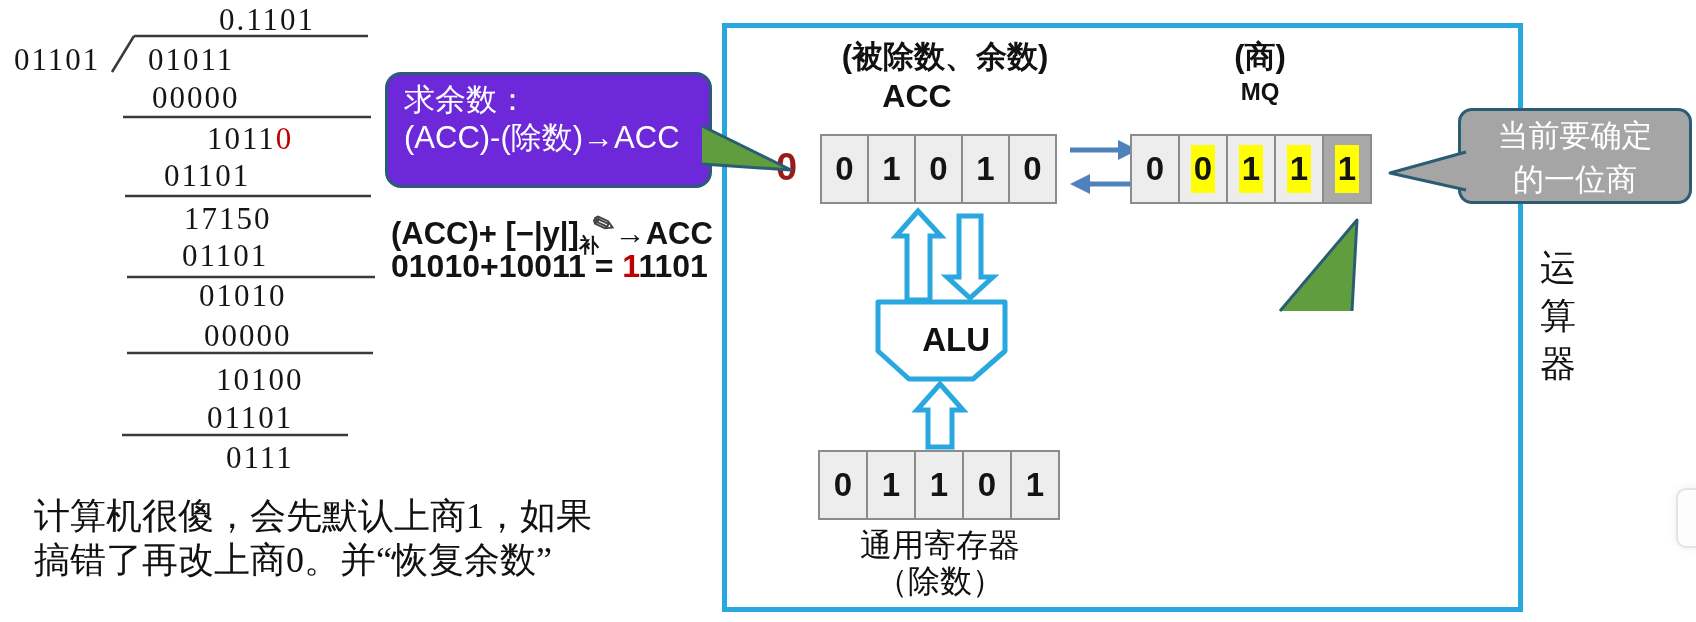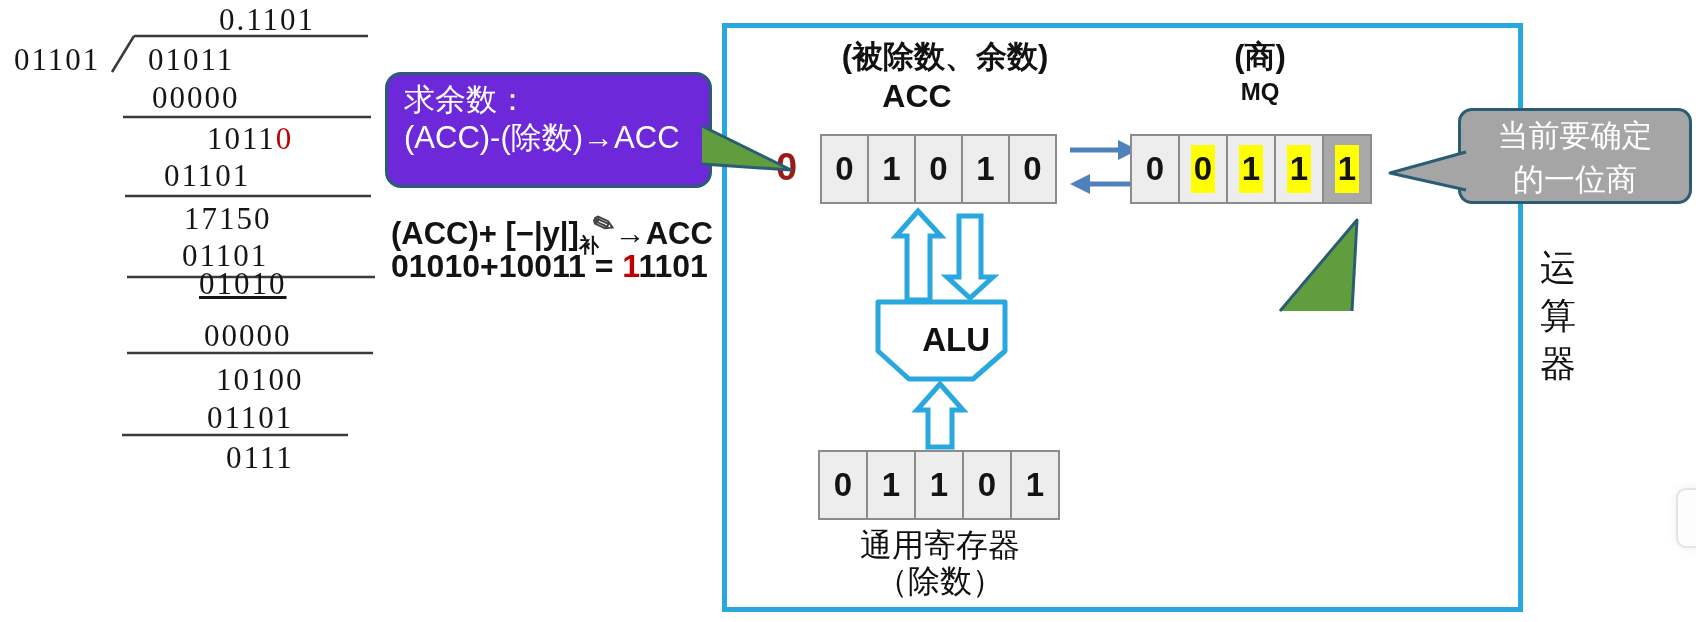--- a/index.html
+++ b/index.html
@@ -81,21 +81,21 @@
   </svg>
 
   <div class="div-row" style="left:219px;top:2px;">0.1101</div>
   <div class="div-row" style="left:14px;top:42px;">01101</div>
   <div class="div-row" style="left:148px;top:42px;">01011</div>
   <div class="div-row" style="left:152px;top:80px;">00000</div>
   <div class="div-row" style="left:167px;top:121px;margin-left:40px;"><span>1011</span><span class="red">0</span></div>
   <div class="div-row" style="left:164px;top:158px;">01101</div>
   <div class="div-row" style="left:184px;top:201px;">17150</div>
   <div class="div-row" style="left:182px;top:238px;">01101</div>
-  <div class="div-row" style="left:199px;top:266px;text-decoration:underline;">01010</div>
+  <div class="div-row" style="left:199px;top:278px;">01010</div>
   <div class="div-row" style="left:204px;top:318px;">00000</div>
   <div class="div-row" style="left:216px;top:362px;">10100</div>
   <div class="div-row" style="left:207px;top:400px;">01101</div>
   <div class="div-row" style="left:226px;top:440px;">0111</div>
 
   <div class="bubble green" style="left:385px;top:72px;width:327px;height:116px;border-radius:16px;">
     <div class="bubble-text" style="padding:6px 0 0 16px;font-size:31px;line-height:38px;">
       <div>求余数：</div>
       <div>(ACC)-(除数)→ACC</div>
     </div>
@@ -162,16 +162,20 @@
     <path d="M1466,152 L1390,173 L1466,190" fill="#a5a5a5" stroke="#2a5d73" stroke-width="3" stroke-linejoin="round"></path>
     <path d="M1280,311 L1357,220 L1352,311" fill="#5f9d3e" stroke="#2a5d73" stroke-width="3" stroke-linejoin="round"></path>
   </svg>
 
   <div class="vlabel" style="left:1536px;top:244px;width:44px;">
     <span>运</span>
     <span>算</span>
     <span>器</span>
   </div>
 
+  <div class="note" style="left:34px;top:494px;">
+    <div>计算机很傻，会先默认上商1，如果</div>
+    <div>搞错了再改上商0。并“恢复余数”</div>
+  </div>
 
   <div class="float-btn"></div>
 
 </div>
 
 </body></html>

